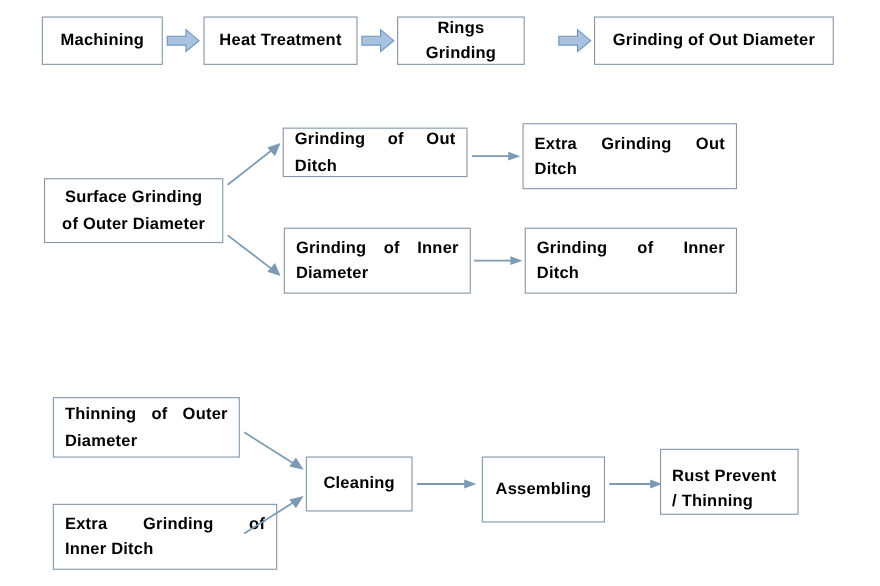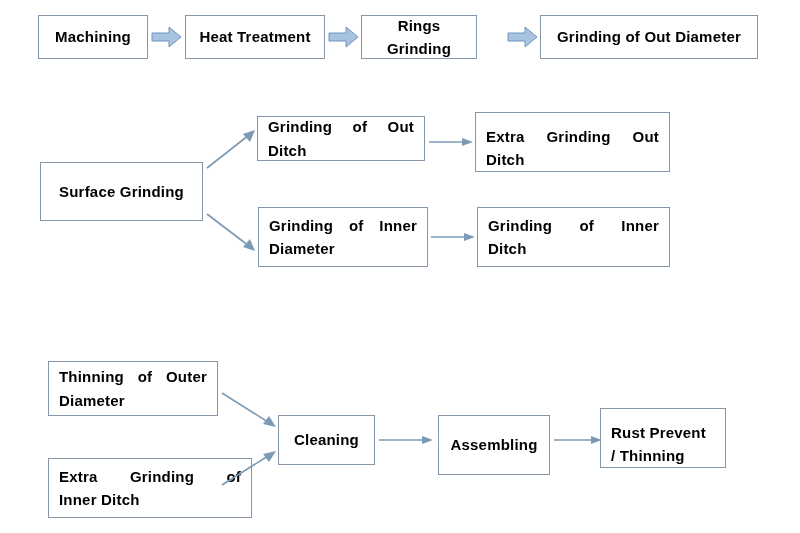--- a/index.html
+++ b/index.html
@@ -91,20 +91,21 @@
       <polygon points="0,7 17,7 17,1 29,11 17,21 17,15 0,15" fill="#a7c3e0" stroke="#6f95bd" stroke-width="1"></polygon>
     </svg>
   </div>
 
   <div class="node center" style="left:540px; top:15px; width:218px; height:44px;">
     <span class="txt">Grinding of Out Diameter</span>
   </div>
 
   <div class="node justify" style="left:40px; top:162px; width:163px; height:59px;align-items:center;">
     <span class="txt">Surface   Grinding</span>
+    <span class="txt last">of Outer Diameter</span>
   </div>
 
   <div class="line-arrow" style="left:205px; top:128px; width:54px; height:42px;">
     <svg width="54" height="42" viewBox="0 0 54 42">
       <line x1="2" y1="40" x2="44" y2="7" stroke="#7d9ab4" stroke-width="1.6"></line>
       <polygon points="50,2 38,6 45,14" fill="#7d9ab4"></polygon>
     </svg>
   </div>
 
   <div class="node justify" style="left:257px; top:96px; width:168px; height:45px;margin-top:20px;">
@@ -112,21 +113,21 @@
     <span class="txt last">Ditch</span>
   </div>
 
   <div class="line-arrow" style="left:429px; top:136px; width:46px; height:12px;">
     <svg width="46" height="12" viewBox="0 0 46 12">
       <line x1="0" y1="6" x2="36" y2="6" stroke="#7d9ab4" stroke-width="1.6"></line>
       <polygon points="44,6 33,2 33,10" fill="#7d9ab4"></polygon>
     </svg>
   </div>
 
-  <div class="node justify" style="left:475px; top:112px; width:195px; height:60px;justify-content:flex-end;">
+  <div class="node justify" style="left:475px; top:112px; width:195px; height:60px;">
     <span class="txt">Extra   Grinding   Out</span>
     <span class="txt last">Ditch</span>
   </div>
 
   <div class="line-arrow" style="left:205px; top:212px; width:54px; height:42px;">
     <svg width="54" height="42" viewBox="0 0 54 42">
       <line x1="2" y1="2" x2="44" y2="34" stroke="#7d9ab4" stroke-width="1.6"></line>
       <polygon points="50,39 38,35 45,27" fill="#7d9ab4"></polygon>
     </svg>
   </div>

